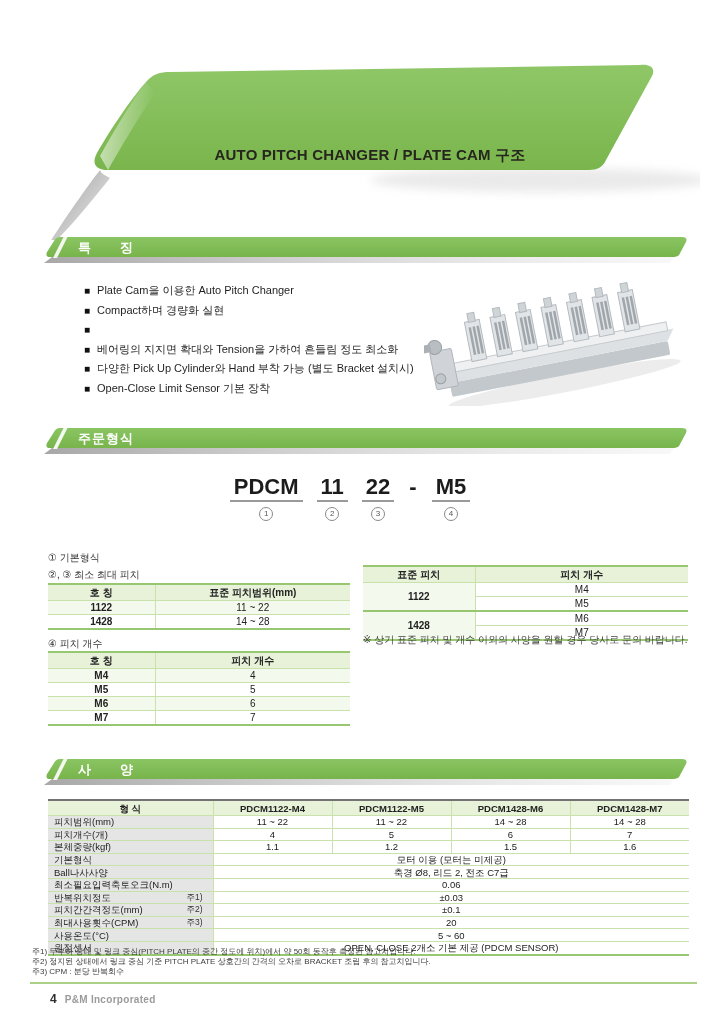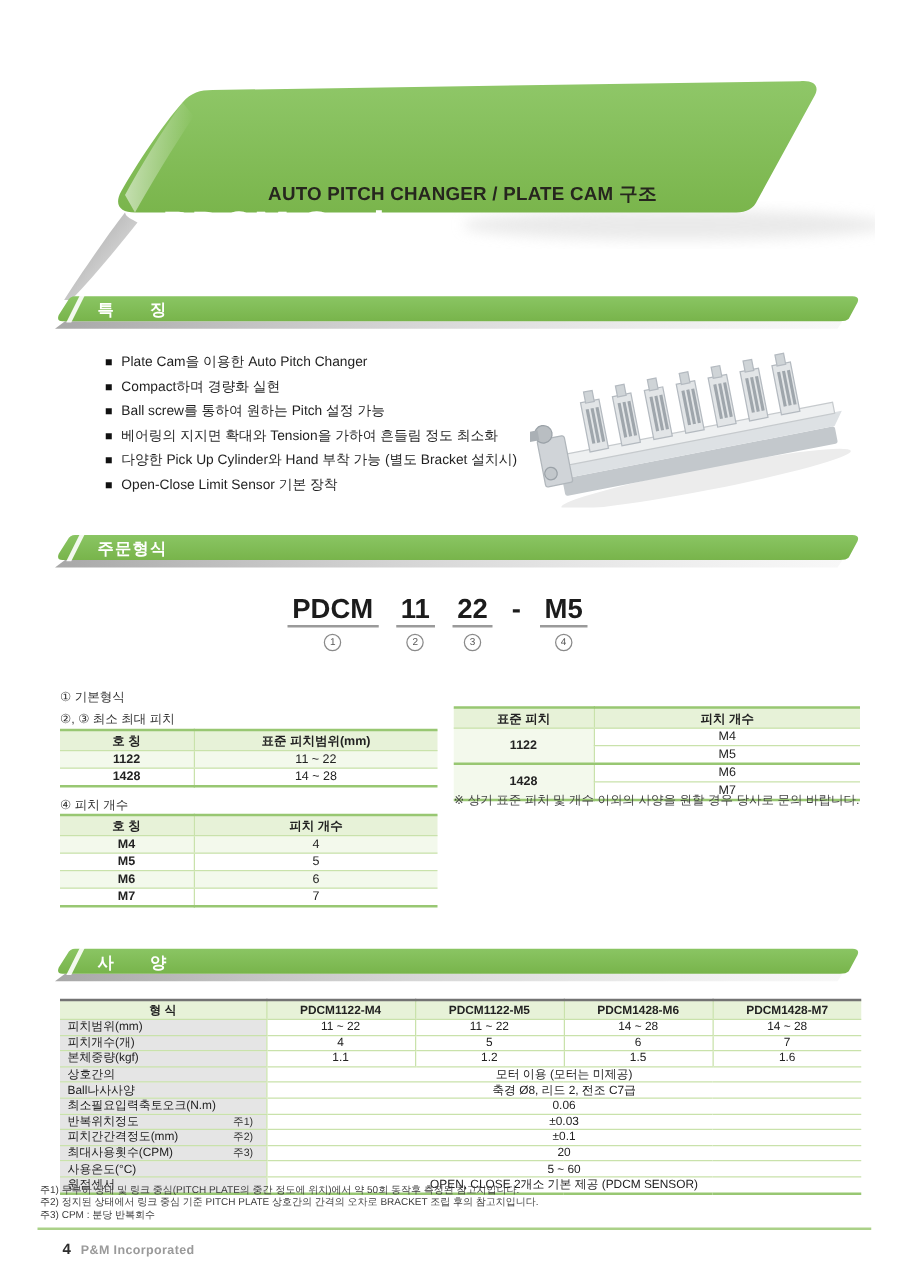--- a/index.html
+++ b/index.html
@@ -125,21 +125,20 @@
     <div class="feat-item">
       <span class="feat-bullet">■</span>
       <span>Plate Cam을 이용한 Auto Pitch Changer</span>
       </div>
     <div class="feat-item">
       <span class="feat-bullet">■</span>
       <span>Compact하며 경량화 실현</span>
       </div>
     <div class="feat-item">
       <span class="feat-bullet">■</span>
-      <span>Ball screw를 통하여 원하는 Pitch 설정 가능</span>
       </div>
     <div class="feat-item">
       <span class="feat-bullet">■</span>
       <span>베어링의 지지면 확대와 Tension을 가하여 흔들림 정도 최소화</span>
       </div>
     <div class="feat-item">
       <span class="feat-bullet">■</span>
       <span>다양한 Pick Up Cylinder와 Hand 부착 가능 (별도 Bracket 설치시)</span>
       </div>
     <div class="feat-item">
@@ -389,21 +388,21 @@
       <td class="v">7</td>
     </tr>
     <tr>
       <td class="lbl">본체중량(kgf)</td>
       <td class="v">1.1</td>
       <td class="v">1.2</td>
       <td class="v">1.5</td>
       <td class="v">1.6</td>
     </tr>
     <tr>
-      <td class="lbl">상호간의</td>
+      <td class="lbl">기본형식</td>
       <td class="v" colspan="4">모터 이용 (모터는 미제공)</td>
     </tr>
     <tr>
       <td class="lbl">Ball나사사양</td>
       <td class="v" colspan="4">축경 Ø8, 리드 2, 전조 C7급</td>
     </tr>
     <tr>
       <td class="lbl">최소필요입력축토오크(N.m)</td>
       <td class="v" colspan="4">0.06</td>
     </tr>

